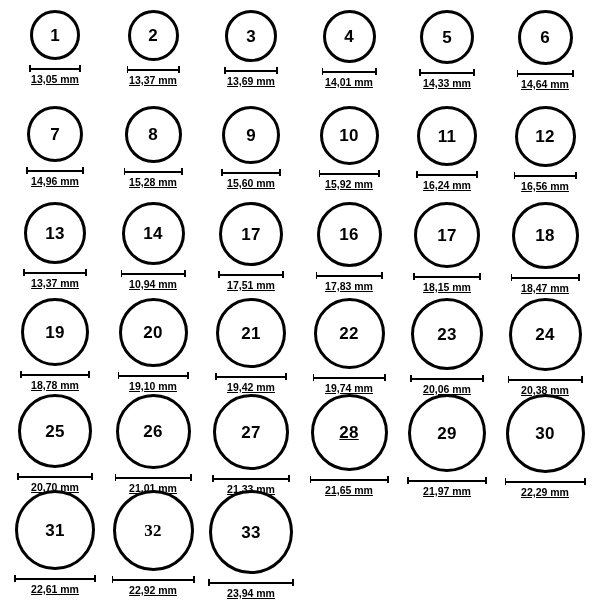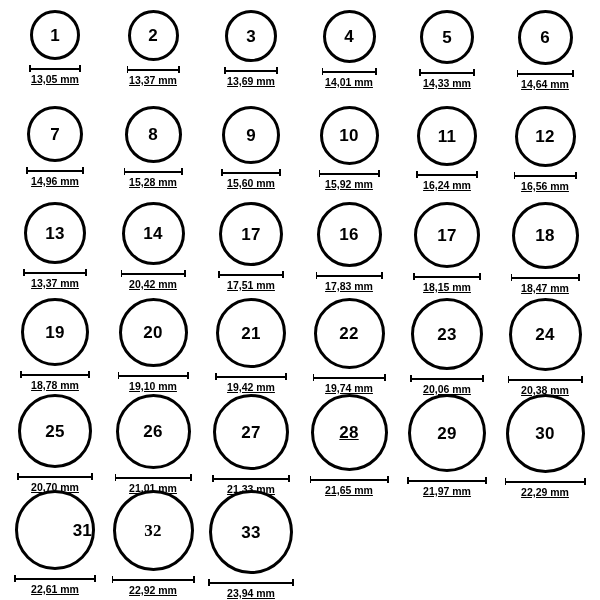--- a/index.html
+++ b/index.html
@@ -237,21 +237,21 @@
         </div>
       </div>
       <div class="ring-cell">
         <div class="ring-circle" style="width: 63px; height: 63px;">
           <span class="ring-number">14</span>
         </div>
         <div class="measure">
           <div class="measure-bar" style="width: 65px;">
             <div class="rule"></div>
           </div>
-          <div class="measure-label">20,42 mm</div>
+          <div class="measure-label">10,94 mm</div>
         </div>
       </div>
       <div class="ring-cell">
         <div class="ring-circle" style="width: 64px; height: 64px;">
           <span class="ring-number">17</span>
         </div>
         <div class="measure">
           <div class="measure-bar" style="width: 66px;">
             <div class="rule"></div>
           </div>
@@ -417,21 +417,21 @@
           <span class="ring-number">30</span>
         </div>
         <div class="measure">
           <div class="measure-bar" style="width: 81px;">
             <div class="rule"></div>
           </div>
           <div class="measure-label">22,29 mm</div>
         </div>
       </div>
       <div class="ring-cell">
-        <div class="ring-circle" style="width: 80px; height: 80px; justify-content: flex-end;">
+        <div class="ring-circle" style="width: 80px; height: 80px;">
           <span class="ring-number">31</span>
         </div>
         <div class="measure">
           <div class="measure-bar" style="width: 82px;">
             <div class="rule"></div>
           </div>
           <div class="measure-label">22,61 mm</div>
         </div>
       </div>
       <div class="ring-cell">

